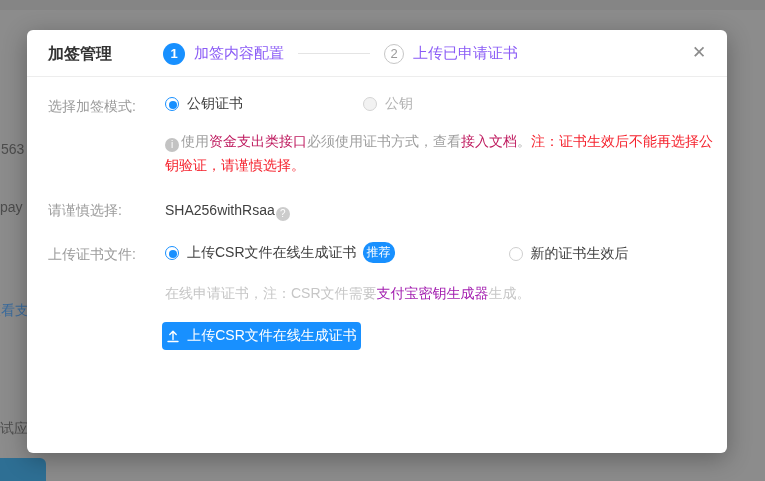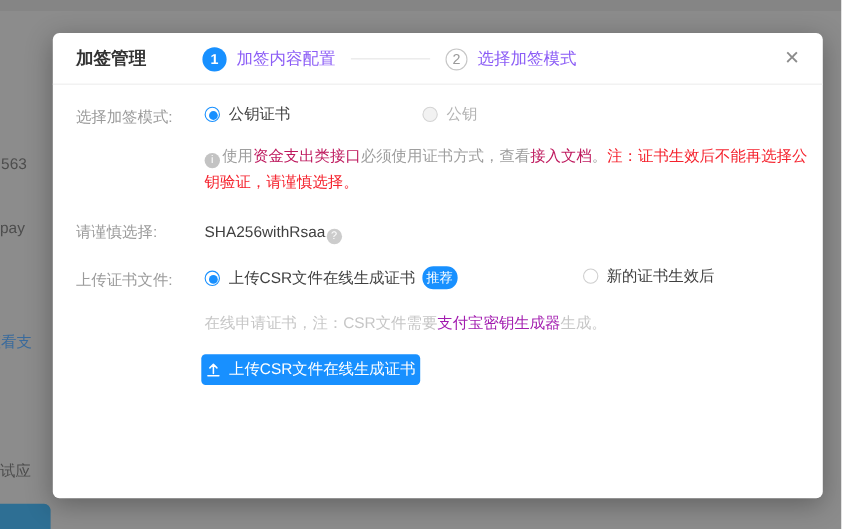--- a/index.html
+++ b/index.html
@@ -12,21 +12,21 @@
   .bg-topband { position:absolute; left:0; top:0; width:765px; height:10px; background:rgba(0,0,0,0.045); }
   .bg-text { position:absolute; color:#4d4d4d; font-size:14px; white-space:nowrap; }
   .bg-t1 { left:1px;  top:141px; }
   .bg-t2 { left:-14px; top:199px; }
   .bg-link { position:absolute; left:-13px; top:302px; color:#3a6b9d; font-size:14px; white-space:nowrap; }
   .bg-t3 { left:-14px; top:420px; }
   .bg-button { position:absolute; left:-20px; top:458px; width:66px; height:40px; background:#2e6f94; border-radius:6px; }
 
   
   .modal { position:absolute; left:27px; top:30px; width:700px; height:423px;
-           background:#ffffff; border-radius:6px; box-shadow:0 6px 24px rgba(0,0,0,0.3);margin-left:21px; }
+           background:#ffffff; border-radius:6px; box-shadow:0 6px 24px rgba(0,0,0,0.3); }
 
   .modal-header { position:absolute; left:0; top:0; right:0; height:47px;
                   border-bottom:1px solid #ededed; }
   .modal-title { position:absolute; left:21px; top:0; height:47px; line-height:47px;
                  font-size:16px; font-weight:bold; color:#333; }
 
   .steps { position:absolute; left:136px; top:0; height:47px; display:flex; align-items:center; }
   .step-circle { width:22px; height:22px; border-radius:50%; display:flex; align-items:center;
                  justify-content:center; font-size:13px; flex:0 0 auto; }
   .step-circle.active { background:#1890ff; color:#fff; font-weight:bold; }
@@ -36,21 +36,21 @@
 
   .close-btn { position:absolute; right:18px; top:13px; width:20px; height:20px; line-height:20px;
                text-align:center; font-size:17px; color:#8c8c8c; cursor:pointer; }
 
   
   .field-label { position:absolute; left:21px; font-size:14px; color:#9b9b9b; white-space:nowrap; }
   .lbl-mode   { top:68px; }
   .lbl-enc    { top:172px; }
   .lbl-upload { top:216px; }
 
-  .radio-row { position:absolute; left:138px; display:flex; align-items:flex-start;gap:48px; }
+  .radio-row { position:absolute; left:138px; display:flex; align-items:flex-end;gap:48px; }
   .row-mode   { top:65px; }
   .row-upload { top:212px; }
 
   .radio { display:flex; align-items:center; cursor:pointer; }
   .radio-dot { width:14px; height:14px; border-radius:50%; margin-right:8px; flex:0 0 auto;
                position:relative; background:#fff; }
   .radio-dot.checked { border:1px solid #1890ff; }
   .radio-dot.checked::after { content:""; position:absolute; left:3px; top:3px; width:8px; height:8px;
                               border-radius:50%; background:#1890ff; }
   .radio-dot.disabled { border:1px solid #d4d4d4; background:#f2f2f2; }
@@ -104,21 +104,21 @@
   <div class="modal">
 
     <div class="modal-header">
       <div class="modal-title">加签管理</div>
 
       <div class="steps">
         <span class="step-circle active">1</span>
         <span class="step-label">加签内容配置</span>
         <span class="step-connector"></span>
         <span class="step-circle waiting">2</span>
-        <span class="step-label">选择加签模式</span>
+        <span class="step-label">上传已申请证书</span>
       </div>
 
       <div class="close-btn">✕</div>
     </div>
 
     <div class="field-label lbl-mode">选择加签模式:</div>
     <div class="radio-row row-mode">
       <span class="radio">
         <span class="radio-dot checked"></span>
         <span class="radio-label">公钥证书</span>

